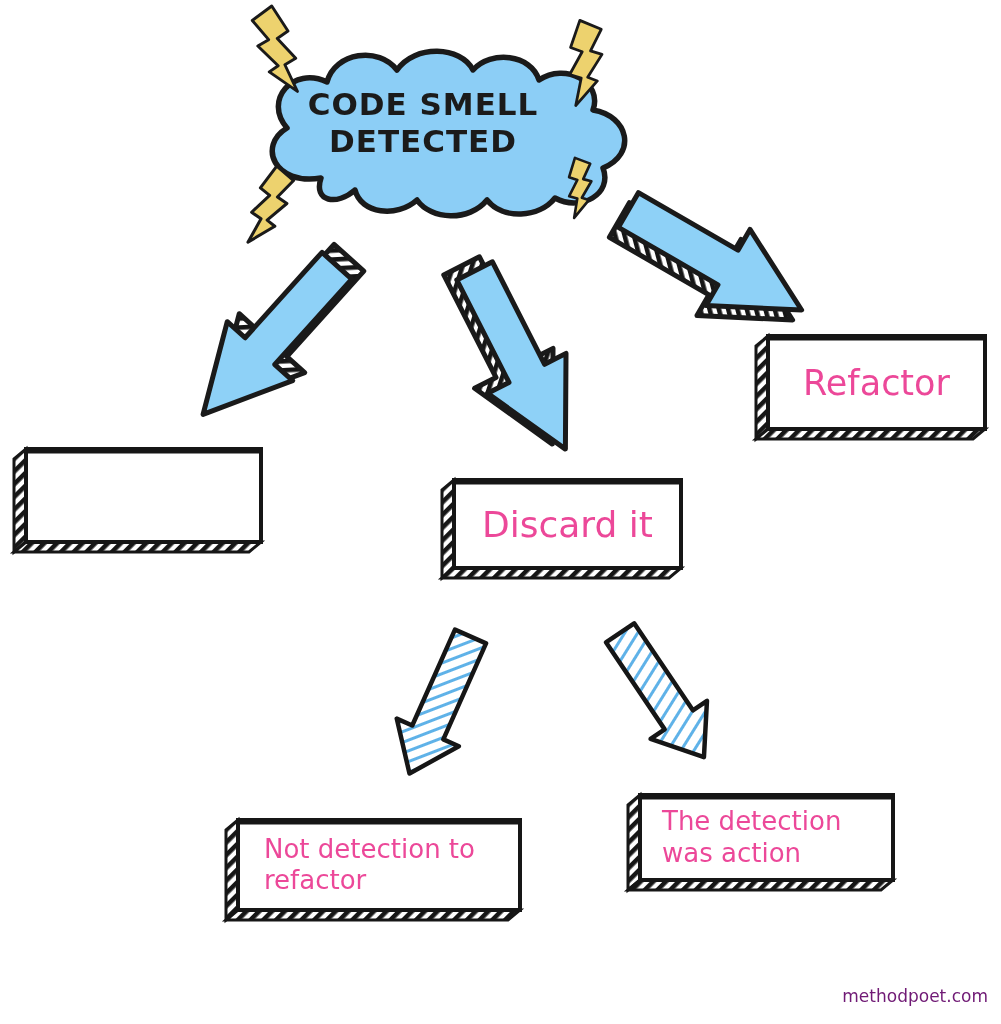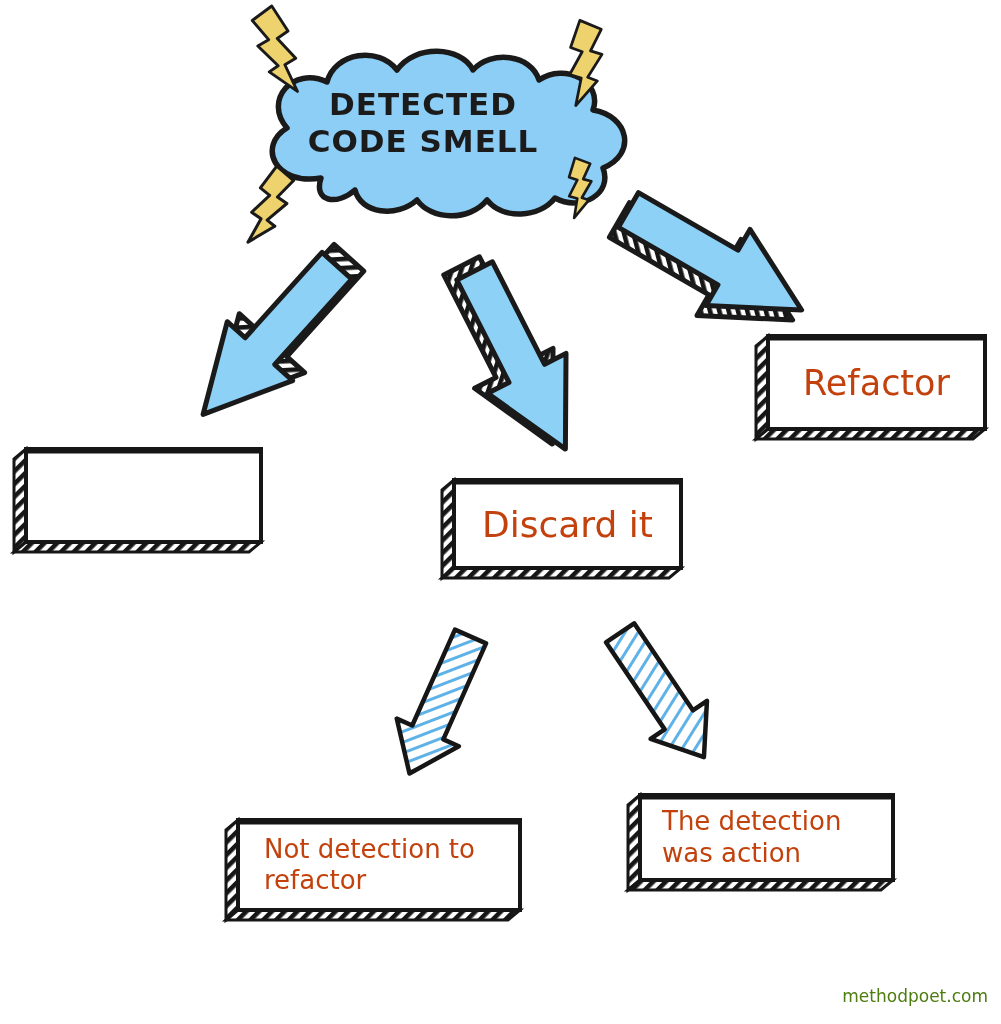--- a/index.html
+++ b/index.html
@@ -3,23 +3,23 @@
 <meta charset="utf-8">
 <style>
   html,body{margin:0;padding:0;background:#fff;}
   .canvas{position:relative;width:1001px;height:1024px;background:#fff;overflow:hidden;
           font-family:"DejaVu Sans",sans-serif;color:#1a1a1a;}
   .abs{position:absolute;}
   svg{overflow:visible;display:block;}
   .cloud-text{position:absolute;left:258px;top:86px;width:330px;text-align:center;
               font-size:31px;font-weight:bold;letter-spacing:1px;line-height:1.18;color:#1b1b1b;}
   .box-label{position:absolute;display:flex;align-items:center;justify-content:center;
-             font-size:36px;color:#c2410c;}
+             font-size:36px;color:#ec4899;}
   .box-label.small{font-size:26px;justify-content:flex-start;line-height:1.2;}
-  .watermark{position:absolute;right:13px;top:986px;font-size:17px;color:#4d7c0f;}
+  .watermark{position:absolute;right:13px;top:986px;font-size:17px;color:#701a75;}
 </style>
 </head>
 <body>
 
 <div class="canvas">
 
   <svg width="0" height="0" class="abs" aria-hidden="true">
     <defs>
       <pattern id="hatchBlack" width="9" height="9" patternUnits="userSpaceOnUse" patternTransform="rotate(45)">
         <rect width="9" height="9" fill="#ffffff"></rect>
@@ -39,22 +39,22 @@
     </defs>
   </svg>
 
   <svg class="abs" style="left:243px;top:42px" width="400" height="190" viewBox="0 0 400 190">
     <path d="M 78,136 C 32,144 14,104 44,86 C 20,58 50,24 84,40 C 92,10 136,4 154,28
              C 172,2 218,4 230,28 C 248,8 288,12 296,38 C 322,20 360,40 350,68
              C 386,74 394,112 360,126 C 370,152 338,170 312,156 C 296,176 260,178 244,158
              C 226,180 188,178 174,158 C 154,176 118,172 112,148 C 94,164 70,160 78,136 Z" stroke="#1a1a1a" stroke-width="5.5" stroke-linejoin="round" fill="#8ccef6"></path>
   </svg>
   <div class="cloud-text">
+    <div>CODE SMELL</div>
     <div>DETECTED</div>
-    <div>CODE SMELL</div>
   </div>
 
   <svg class="abs" style="left:240px;top:4px;transform:scaleX(-1) rotate(8deg)" width="70" height="92" viewBox="0 0 62 95">
     <use href="#boltPath" stroke="#1a1a1a" stroke-width="3" stroke-linejoin="round" fill="#edd26e"></use>
   </svg>
   <svg class="abs" style="left:552px;top:18px;transform:rotate(-6deg)" width="70" height="88" viewBox="0 0 62 95">
     <use href="#boltPath" stroke="#1a1a1a" stroke-width="3" stroke-linejoin="round" fill="#edd26e"></use>
   </svg>
   <svg class="abs" style="left:234px;top:164px;transform:rotate(12deg)" width="74" height="84" viewBox="0 0 62 95">
     <use href="#boltPath" stroke="#1a1a1a" stroke-width="3.4" stroke-linejoin="round" fill="#edd26e"></use>

